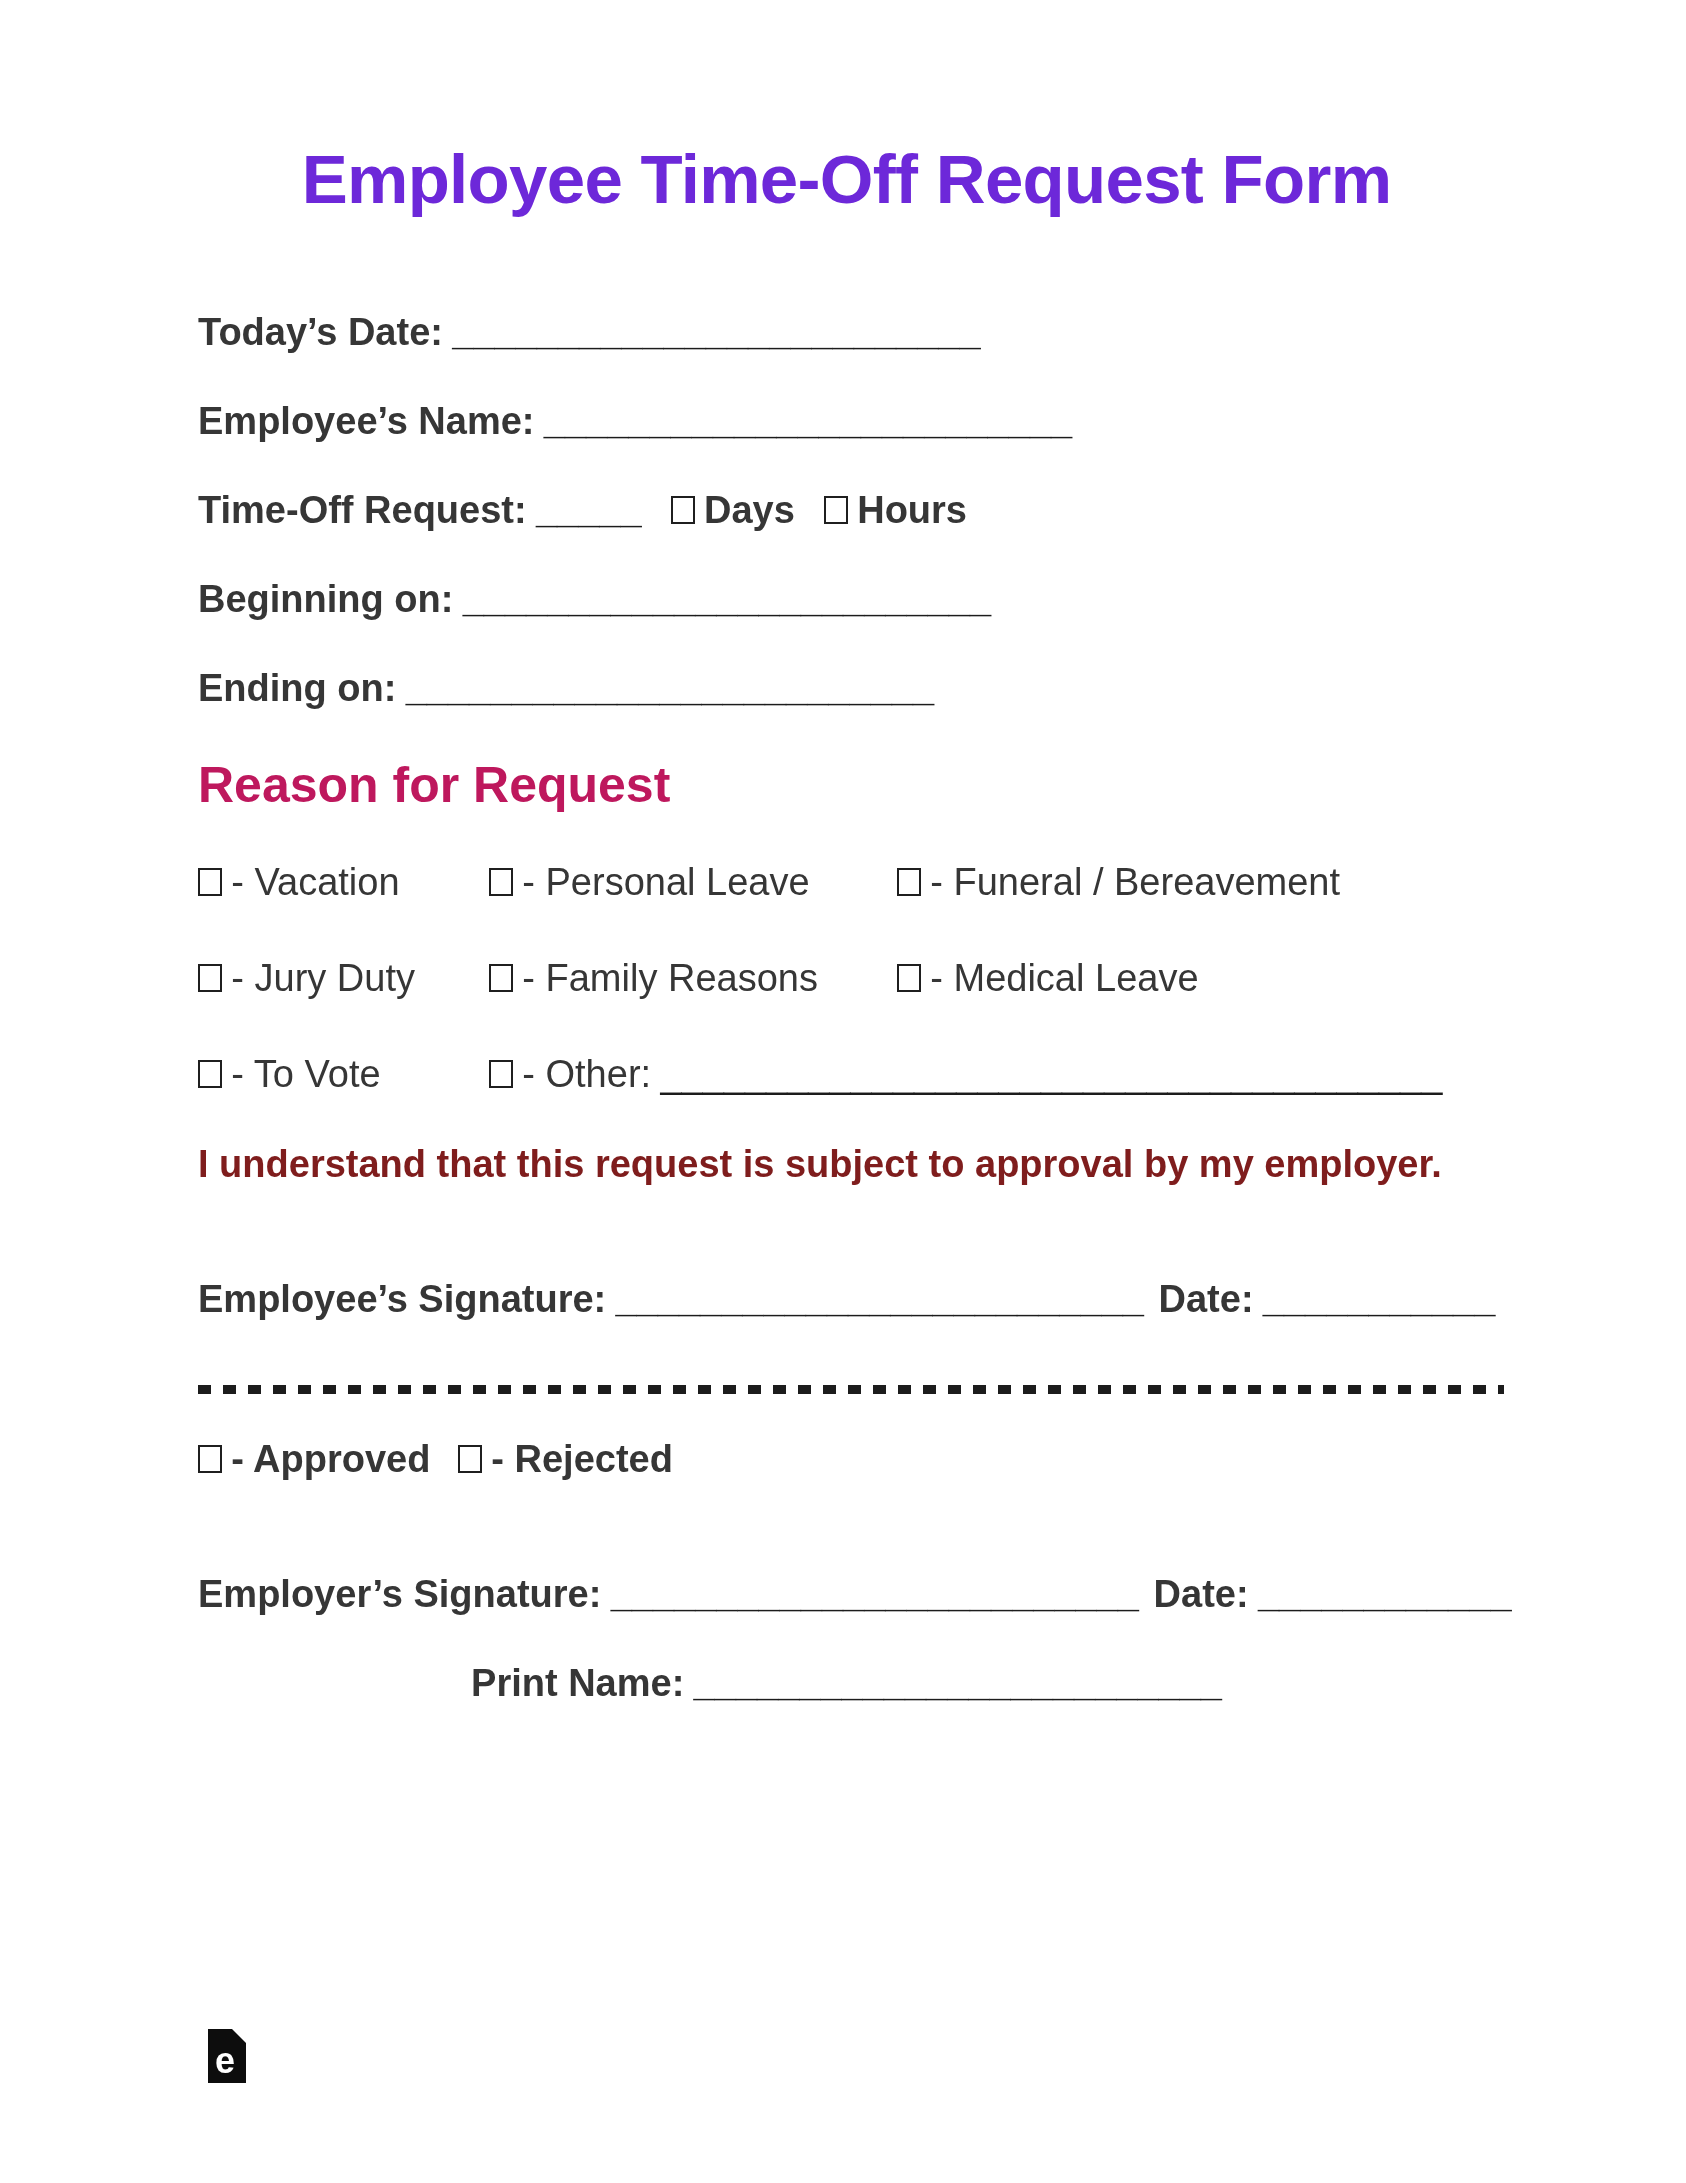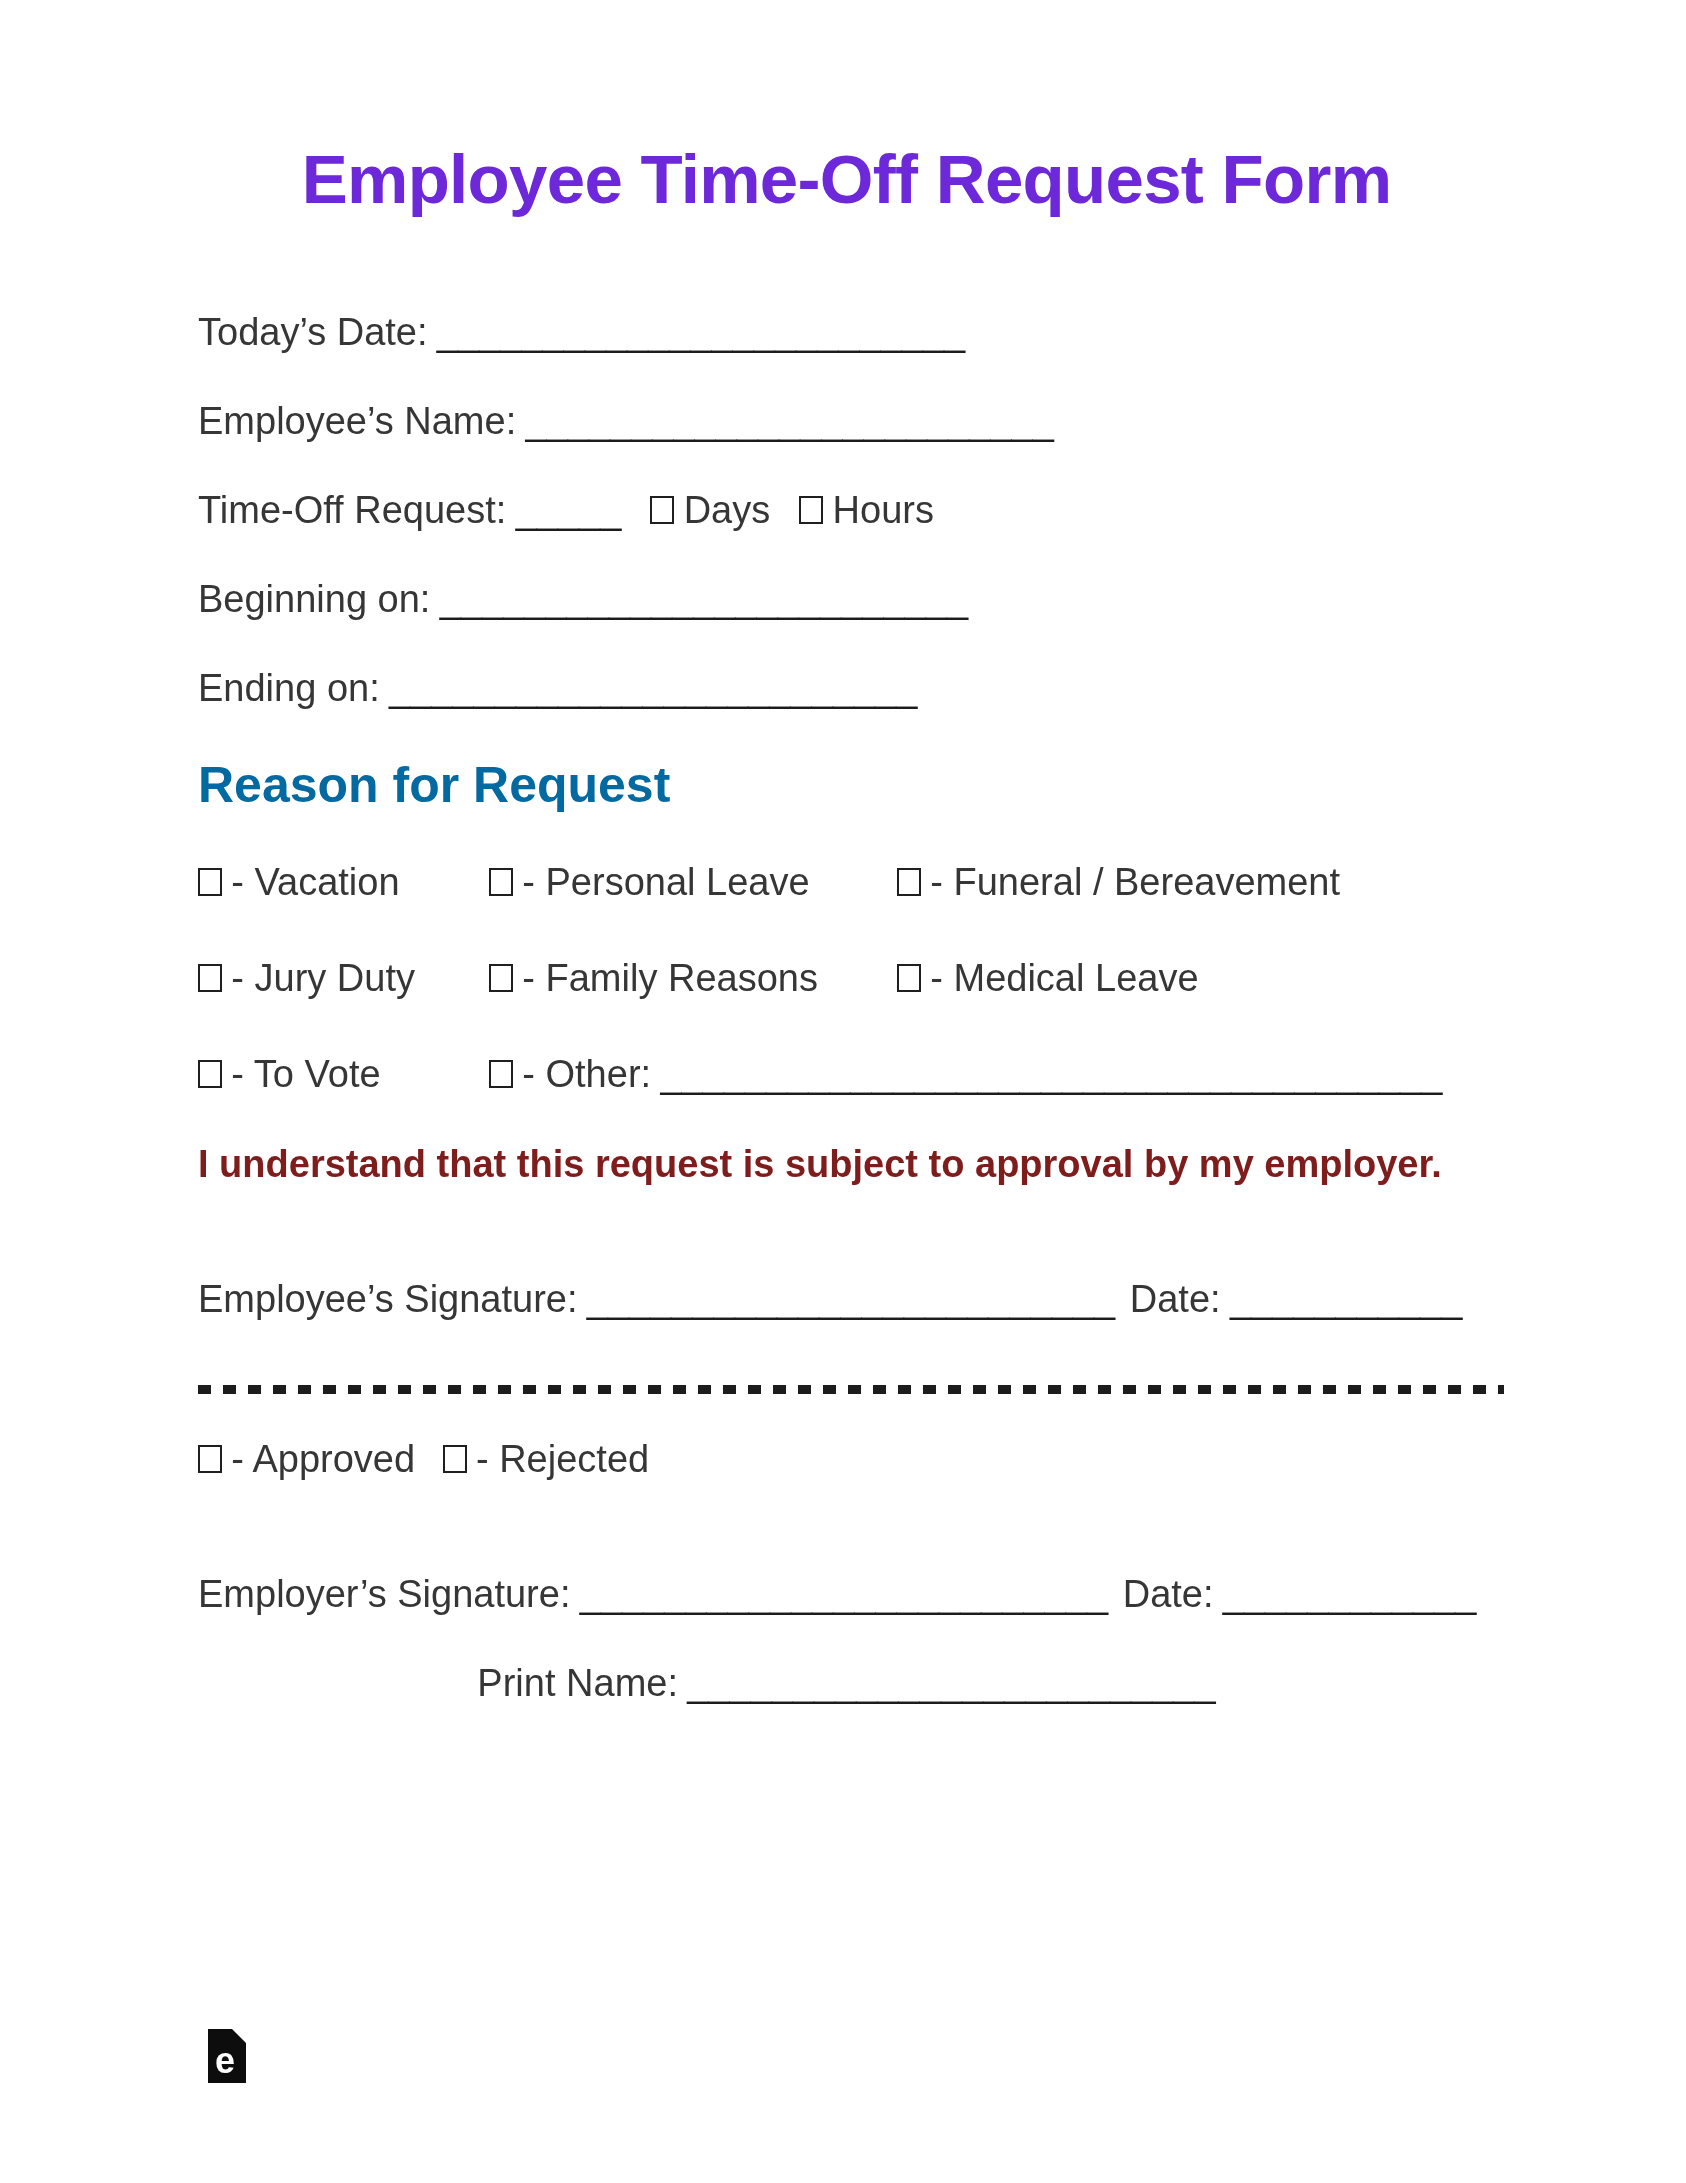--- a/index.html
+++ b/index.html
@@ -26,41 +26,42 @@
     margin: 0 0 93px 0;
     letter-spacing: -0.7px;
     white-space: nowrap;
   }
   p.row {
     font-size: 38px;
     line-height: 44px;
     margin: 45px 0 0 0;
     white-space: nowrap;
     color: #363636;
+    font-weight: bold;
   }
   .blank {
     color: #1c1c1c;
     white-space: pre;
     margin-left: 9.3px;
     letter-spacing: 0;
   }
   .cb {
     display: inline-block;
     width: 24px; height: 28px;
     border: 2.6px solid #1f1f1f;
     background: #ffffff;
     vertical-align: -1.3px;
     margin-right: 9.3px;
   }
   .cb.mid { margin-left: 18.5px; }
   h2.section-heading {
     font-size: 50px;
     line-height: 58px;
     font-weight: bold;
-    color: #0369a1;
+    color: #be185d;
     margin: 0;
     white-space: nowrap;
   }
   h2.reason-heading { margin-top: 46px; }
   h2.employer-heading { margin-top: 77px; }
   .reason-row {
     display: flex;
     font-size: 38px;
     line-height: 44px;
     margin-top: 52px;

